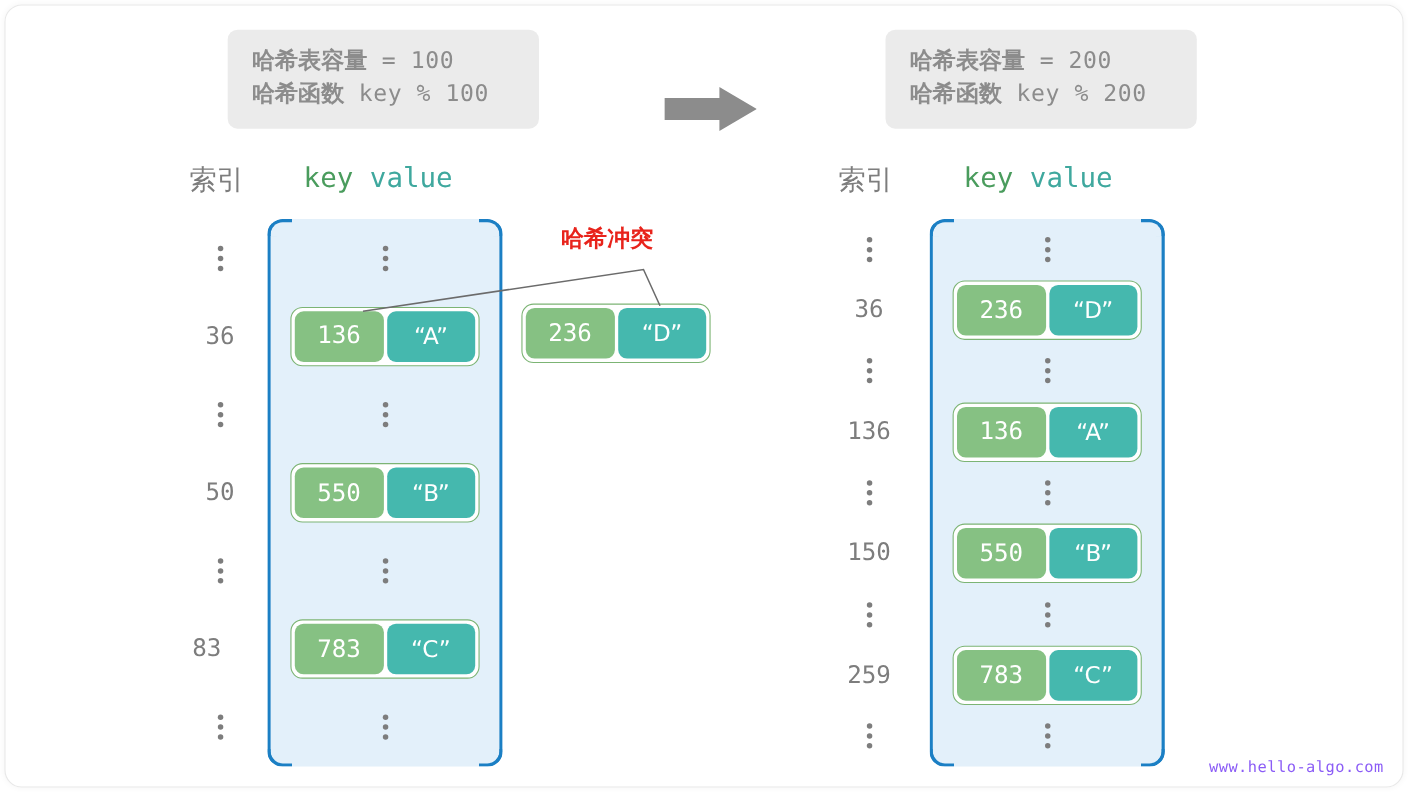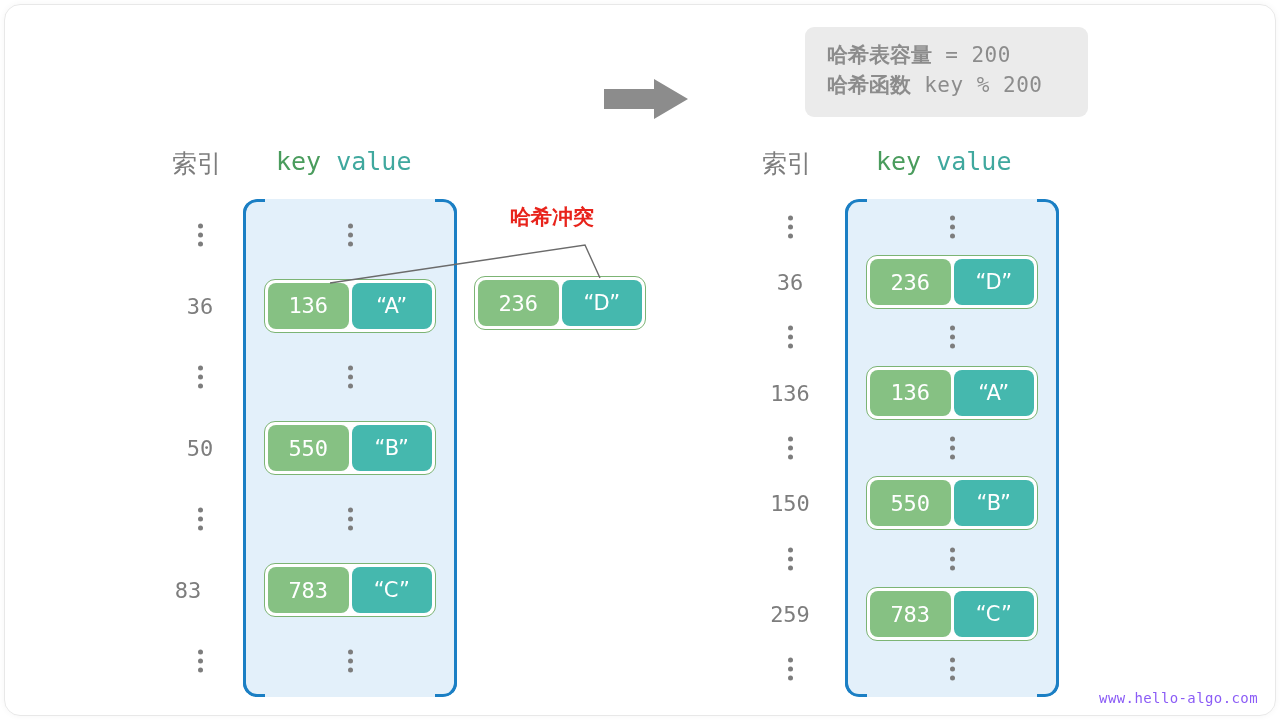--- a/index.html
+++ b/index.html
@@ -202,20 +202,24 @@
     letter-spacing: 0.4px;
   }
 </style>
 </head>
 <body>
 
 <div id="canvas">
 
   <div id="frame"></div>
 
+  <div class="info-box" id="info-left">
+    <div class="info-line"><span class="lbl">哈希表容量</span><span> = 100</span></div>
+    <div class="info-line"><span class="lbl">哈希函数</span><span> key % 100</span></div>
+  </div>
 
   <svg id="arrow-shape" viewBox="0 0 84 42">
     <polygon points="0,11 50,11 50,1 84,21 50,41 50,31 0,31" fill="#8c8c8c"></polygon>
   </svg>
 
   <div class="info-box" id="info-right">
     <div class="info-line"><span class="lbl">哈希表容量</span><span> = 200</span></div>
     <div class="info-line"><span class="lbl">哈希函数</span><span> key % 200</span></div>
   </div>
 

